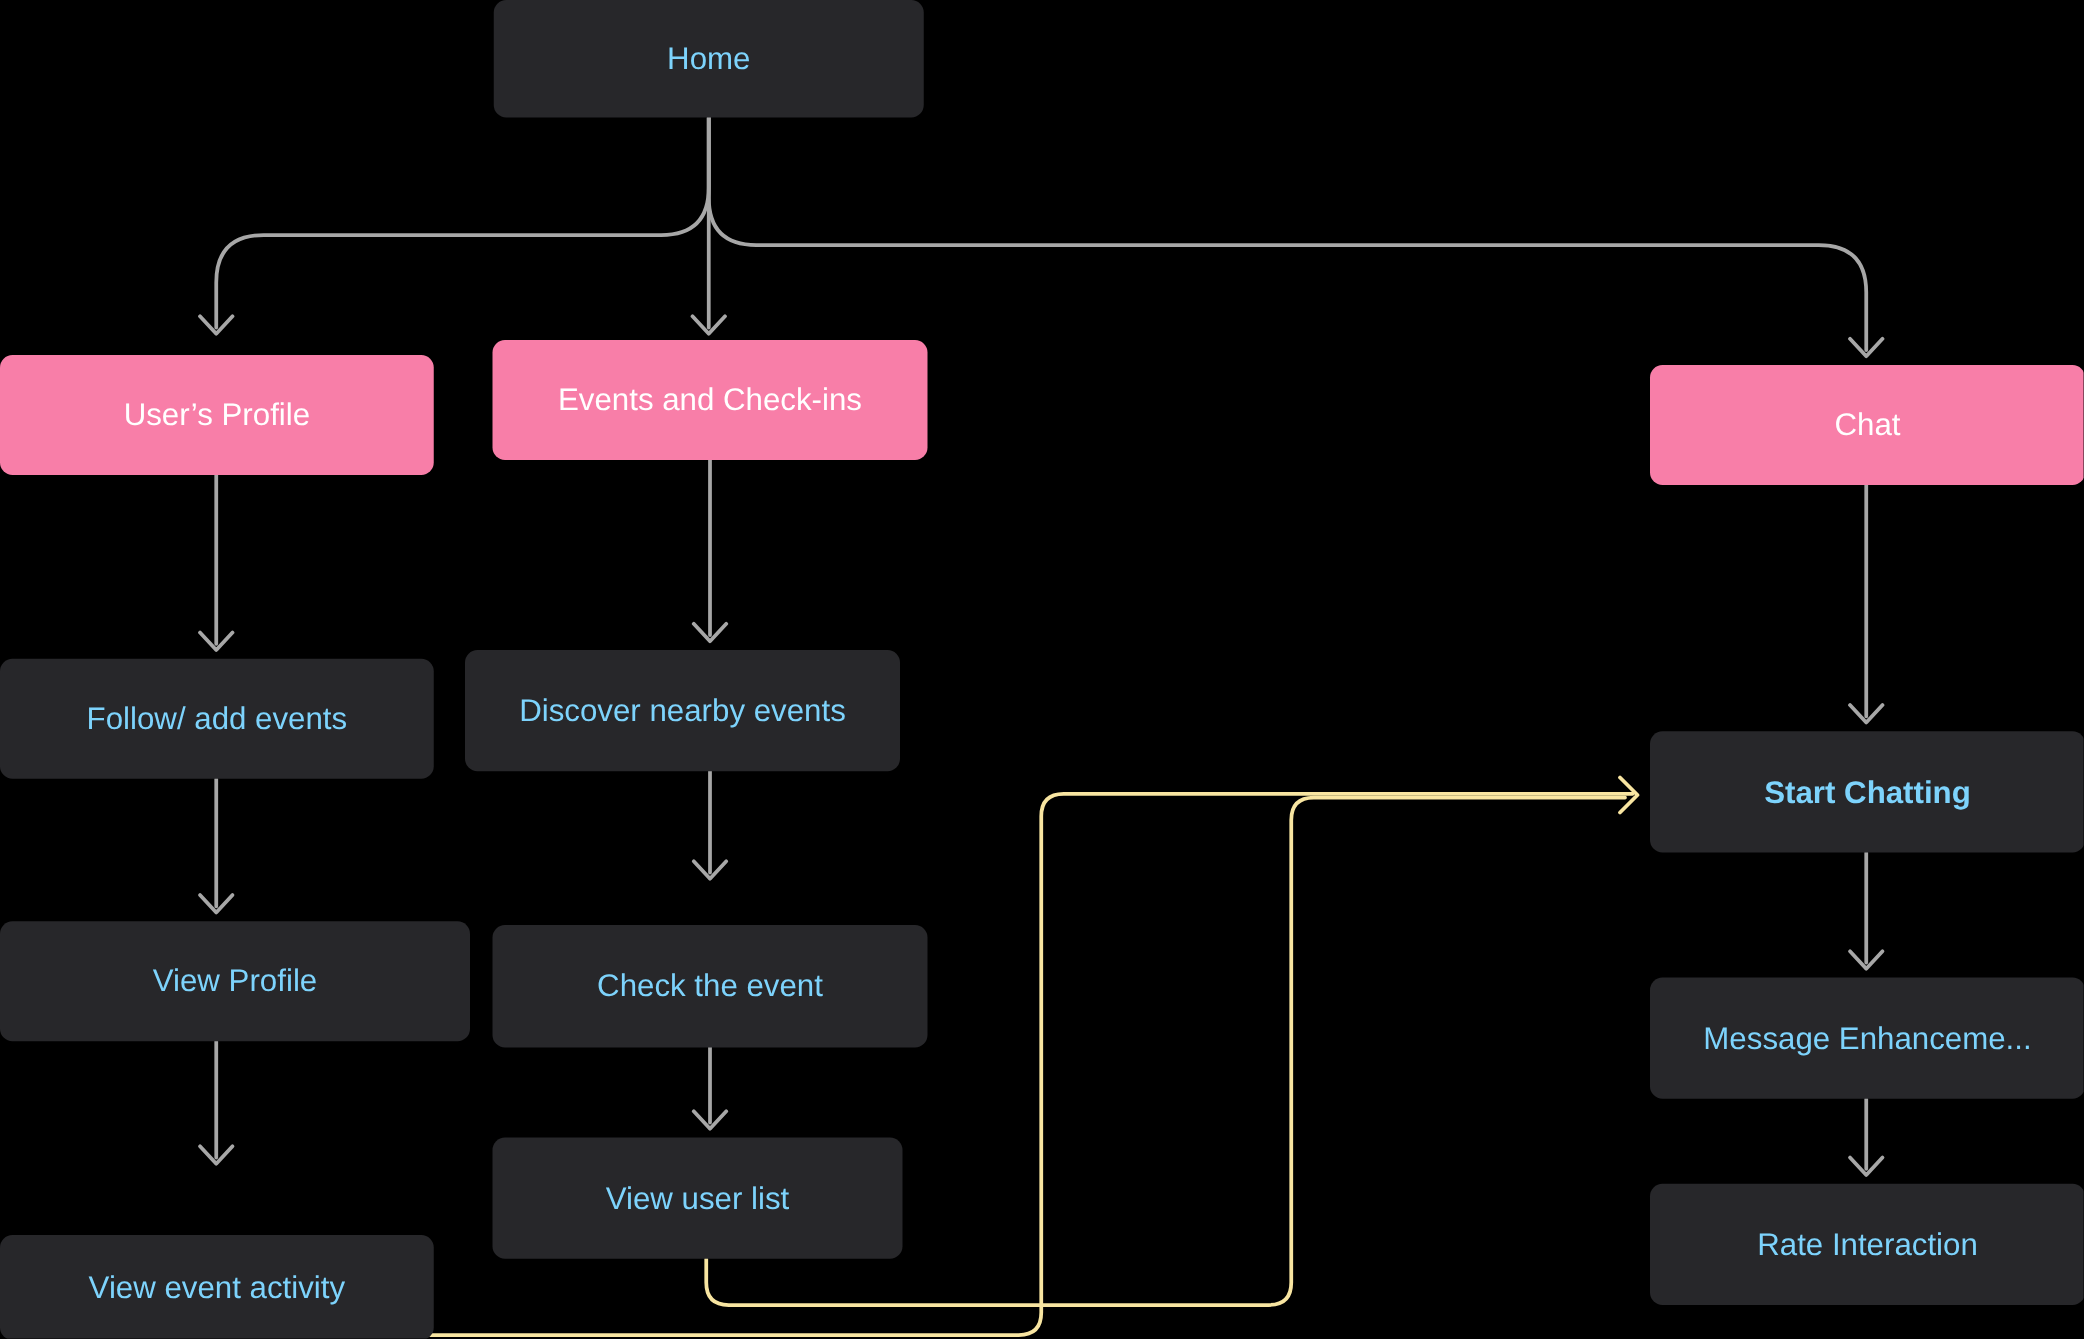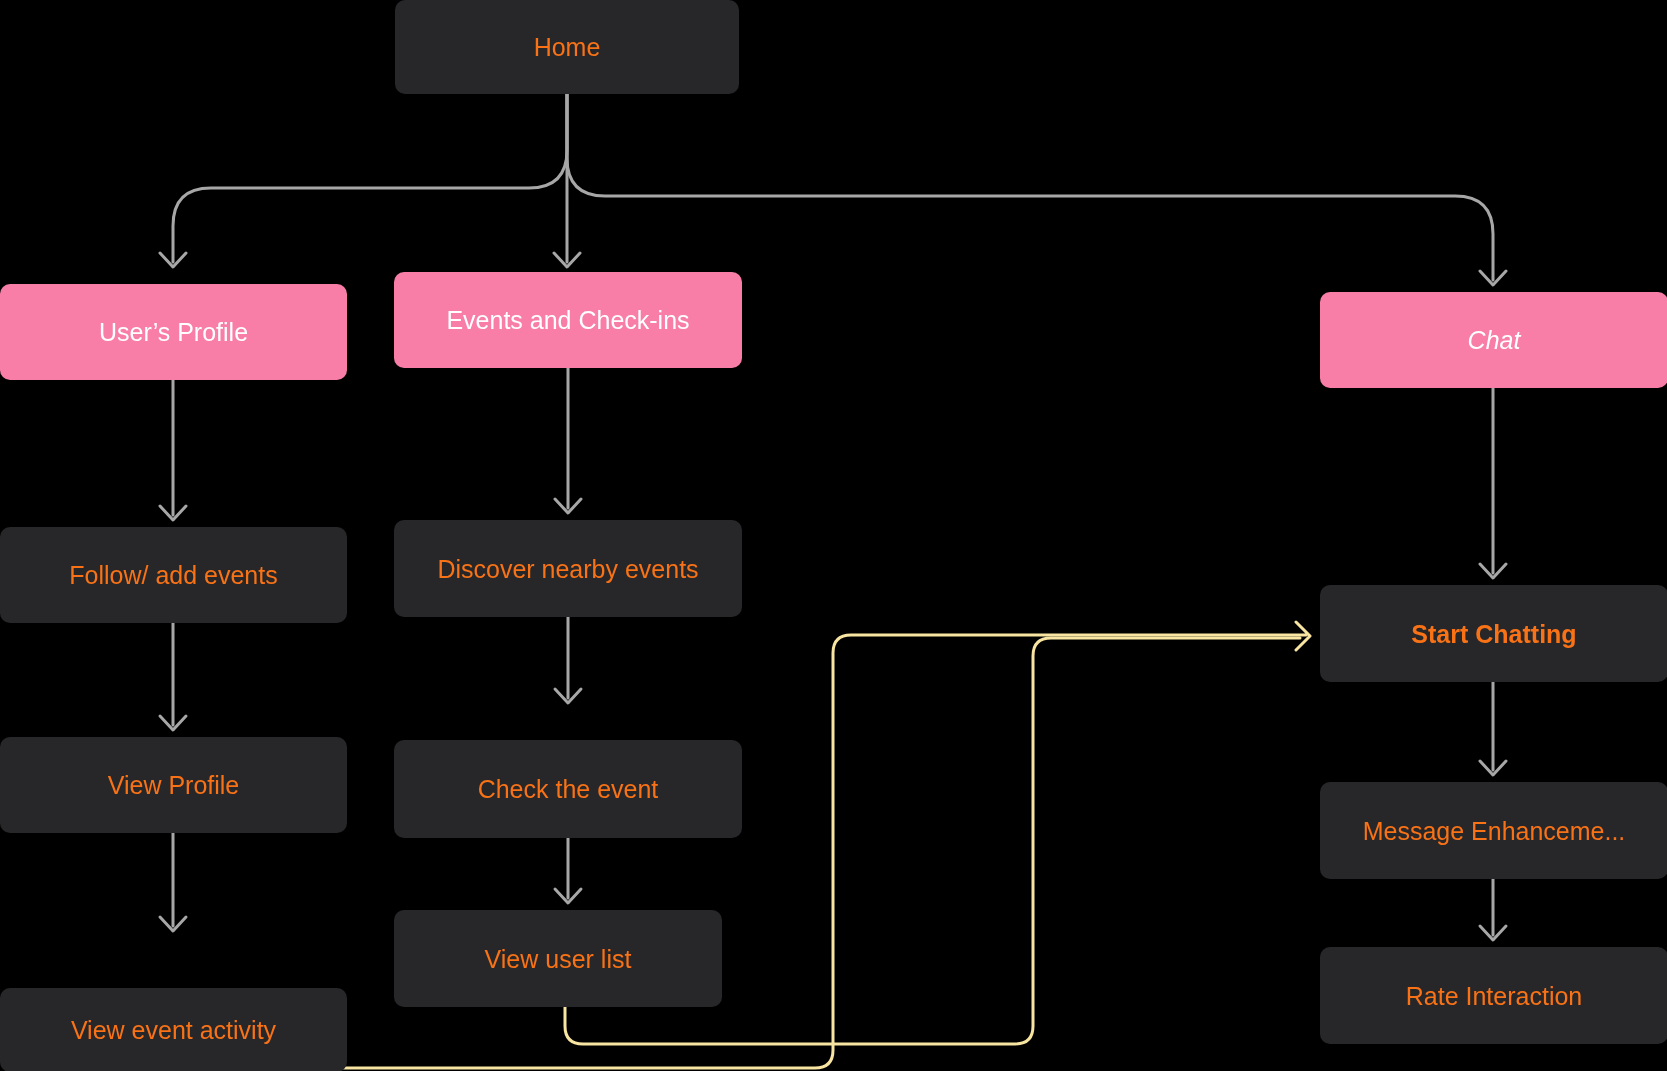--- a/index.html
+++ b/index.html
@@ -20,21 +20,21 @@
     left: 0;
     top: 0;
     width: 1667px;
     height: 1071px;
     pointer-events: none;
   }
   .node {
     position: absolute;
     background: #27272A;
     border-radius: 10px;
-    color: #f97316;
+    color: #7dd3fc;
     font-size: 25px;
     line-height: 1.2;
     display: flex;
     align-items: center;
     justify-content: center;
     text-align: center;
     white-space: nowrap;
     box-sizing: border-box;
   }
   .node.pink {
@@ -85,37 +85,37 @@
   </div>
 
   <div class="node pink" style="left:0px; top:272px; width:347px; height:96px;margin-top:12px;">
     <span>User’s Profile</span>
   </div>
 
   <div class="node pink" style="left:394px; top:272px; width:348px; height:96px;">
     <span>Events and Check-ins</span>
   </div>
 
-  <div class="node pink" style="left:1320px; top:292px; width:348px; height:96px;font-style:italic;">
+  <div class="node pink" style="left:1320px; top:292px; width:348px; height:96px;">
     <span>Chat</span>
   </div>
 
   <div class="node" style="left:0px; top:527px; width:347px; height:96px;">
     <span>Follow/ add events</span>
   </div>
 
-  <div class="node" style="left:394px; top:520px; width:348px; height:97px;">
+  <div class="node" style="left:372px; top:520px; width:348px; height:97px;">
     <span>Discover nearby events</span>
   </div>
 
   <div class="node" style="left:1320px; top:585px; width:348px; height:97px;font-weight:bold;">
     <span>Start Chatting</span>
   </div>
 
-  <div class="node" style="left:0px; top:737px; width:347px; height:96px;">
+  <div class="node" style="left:0px; top:737px; width:376px; height:96px;">
     <span>View Profile</span>
   </div>
 
   <div class="node" style="left:394px; top:740px; width:348px; height:98px;">
     <span>Check the event</span>
   </div>
 
   <div class="node" style="left:1320px; top:782px; width:348px; height:97px;">
     <span>Message Enhanceme...</span>
   </div>

